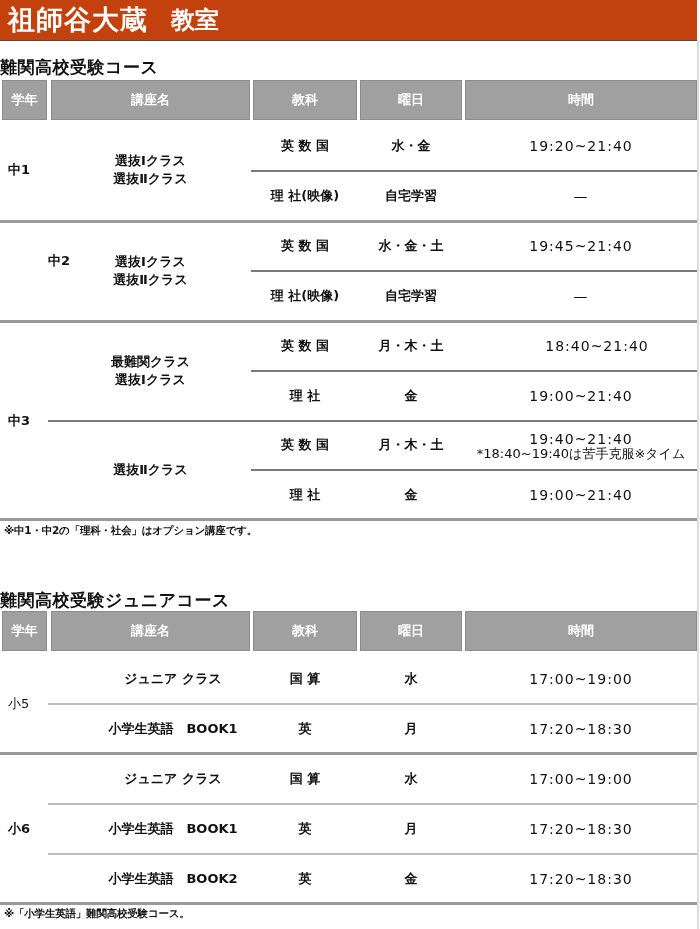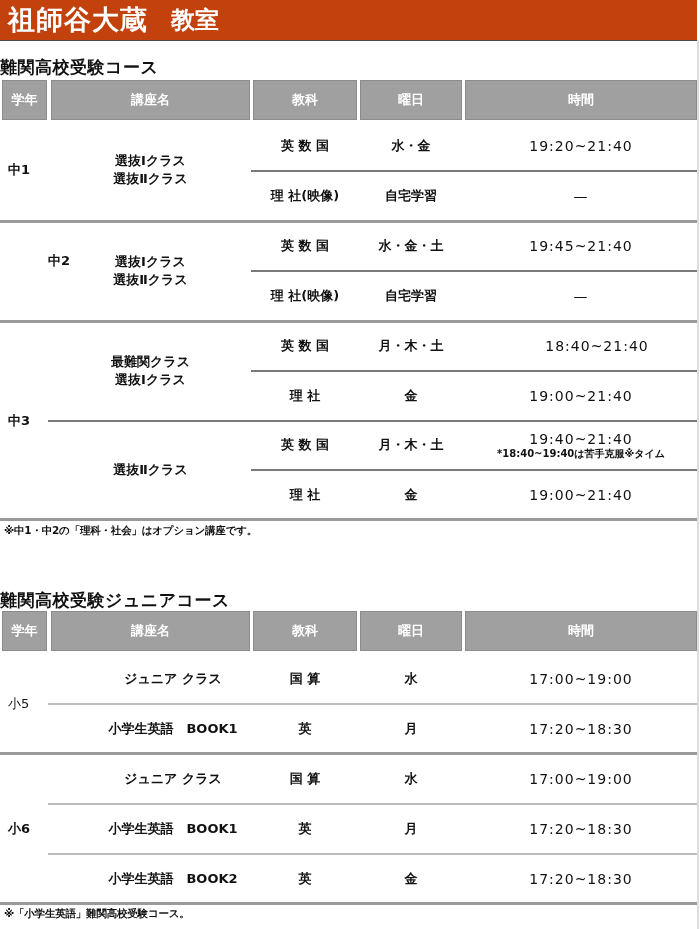--- a/index.html
+++ b/index.html
@@ -9,21 +9,21 @@
               border-bottom:1px solid #4a4a4a; color:#fff; display:flex; align-items:center; }
   .titlebar .main { font-size:27px; font-weight:bold; margin-left:8px; line-height:36px; letter-spacing:1px; }
   .titlebar .sub { font-size:24px; font-weight:bold; margin-left:23px; line-height:32px; }
   .rightedge { position:absolute; left:697px; top:40px; width:2px; height:889px; background:#ddd; }
   .section-title { position:absolute; left:0; font-size:17px; font-weight:bold; letter-spacing:0.5px; }
   .hdr { position:absolute; height:40px; background:#a0a0a0; border:1px solid #8c8c8c; box-sizing:border-box;
          color:#fff; font-size:13px; font-weight:bold; display:flex; align-items:center; justify-content:center; }
   .cell { position:absolute; font-size:13px; font-weight:bold; display:flex; align-items:center; justify-content:center;
           text-align:center; line-height:18px; }
   .time { font-family:"DejaVu Sans", sans-serif; font-weight:normal; font-size:14px; letter-spacing:1px; }
-  .note-small { font-size:10px; font-weight:bold; letter-spacing:0; display:block; line-height:12px; }
+  .note-small { font-size:13px; font-weight:normal; letter-spacing:0; display:block; line-height:12px; }
   .line { position:absolute; height:2px; background:#7a7a7a; }
   .line.light { height:2px; background:#bdbdbd; }
   .line.group { height:3px; background:#9a9a9a; }
   .notes { position:absolute; left:4px; font-size:10.5px; font-weight:bold; line-height:13.5px; letter-spacing:-0.2px; white-space:nowrap; }
 </style>
 </head>
 <body>
 
 <div class="titlebar">
   <span class="main">祖師谷大蔵</span>

